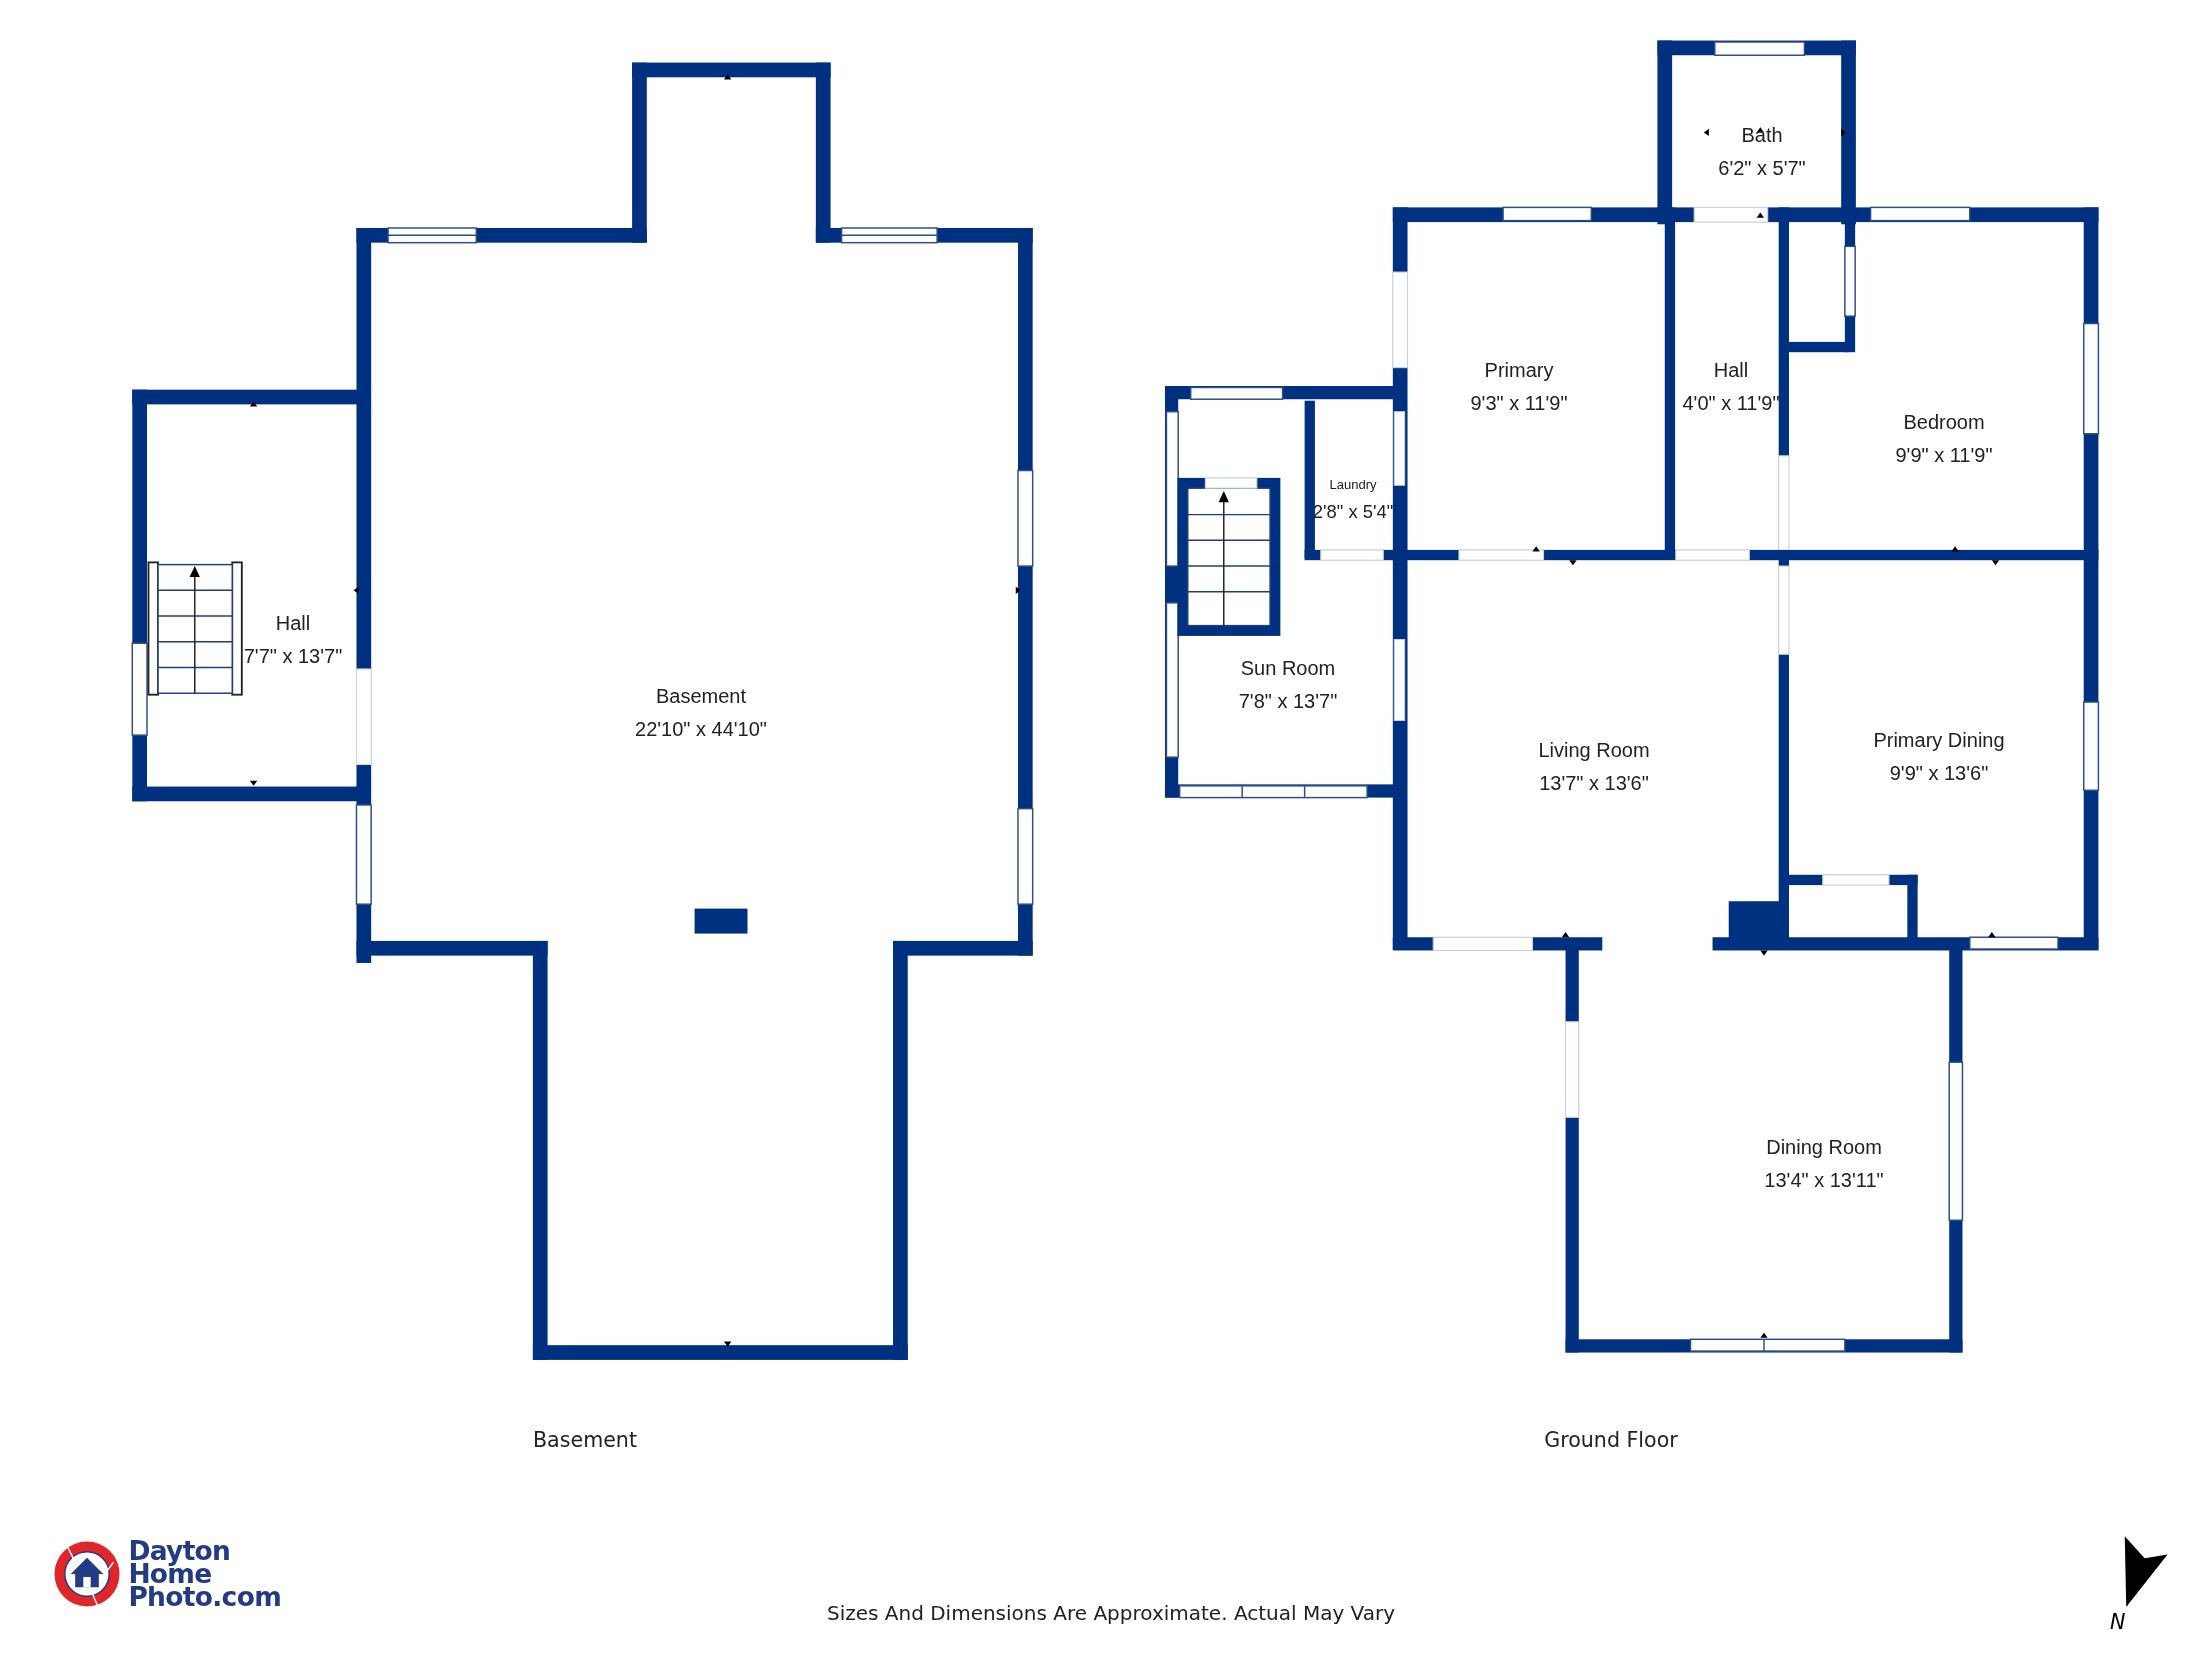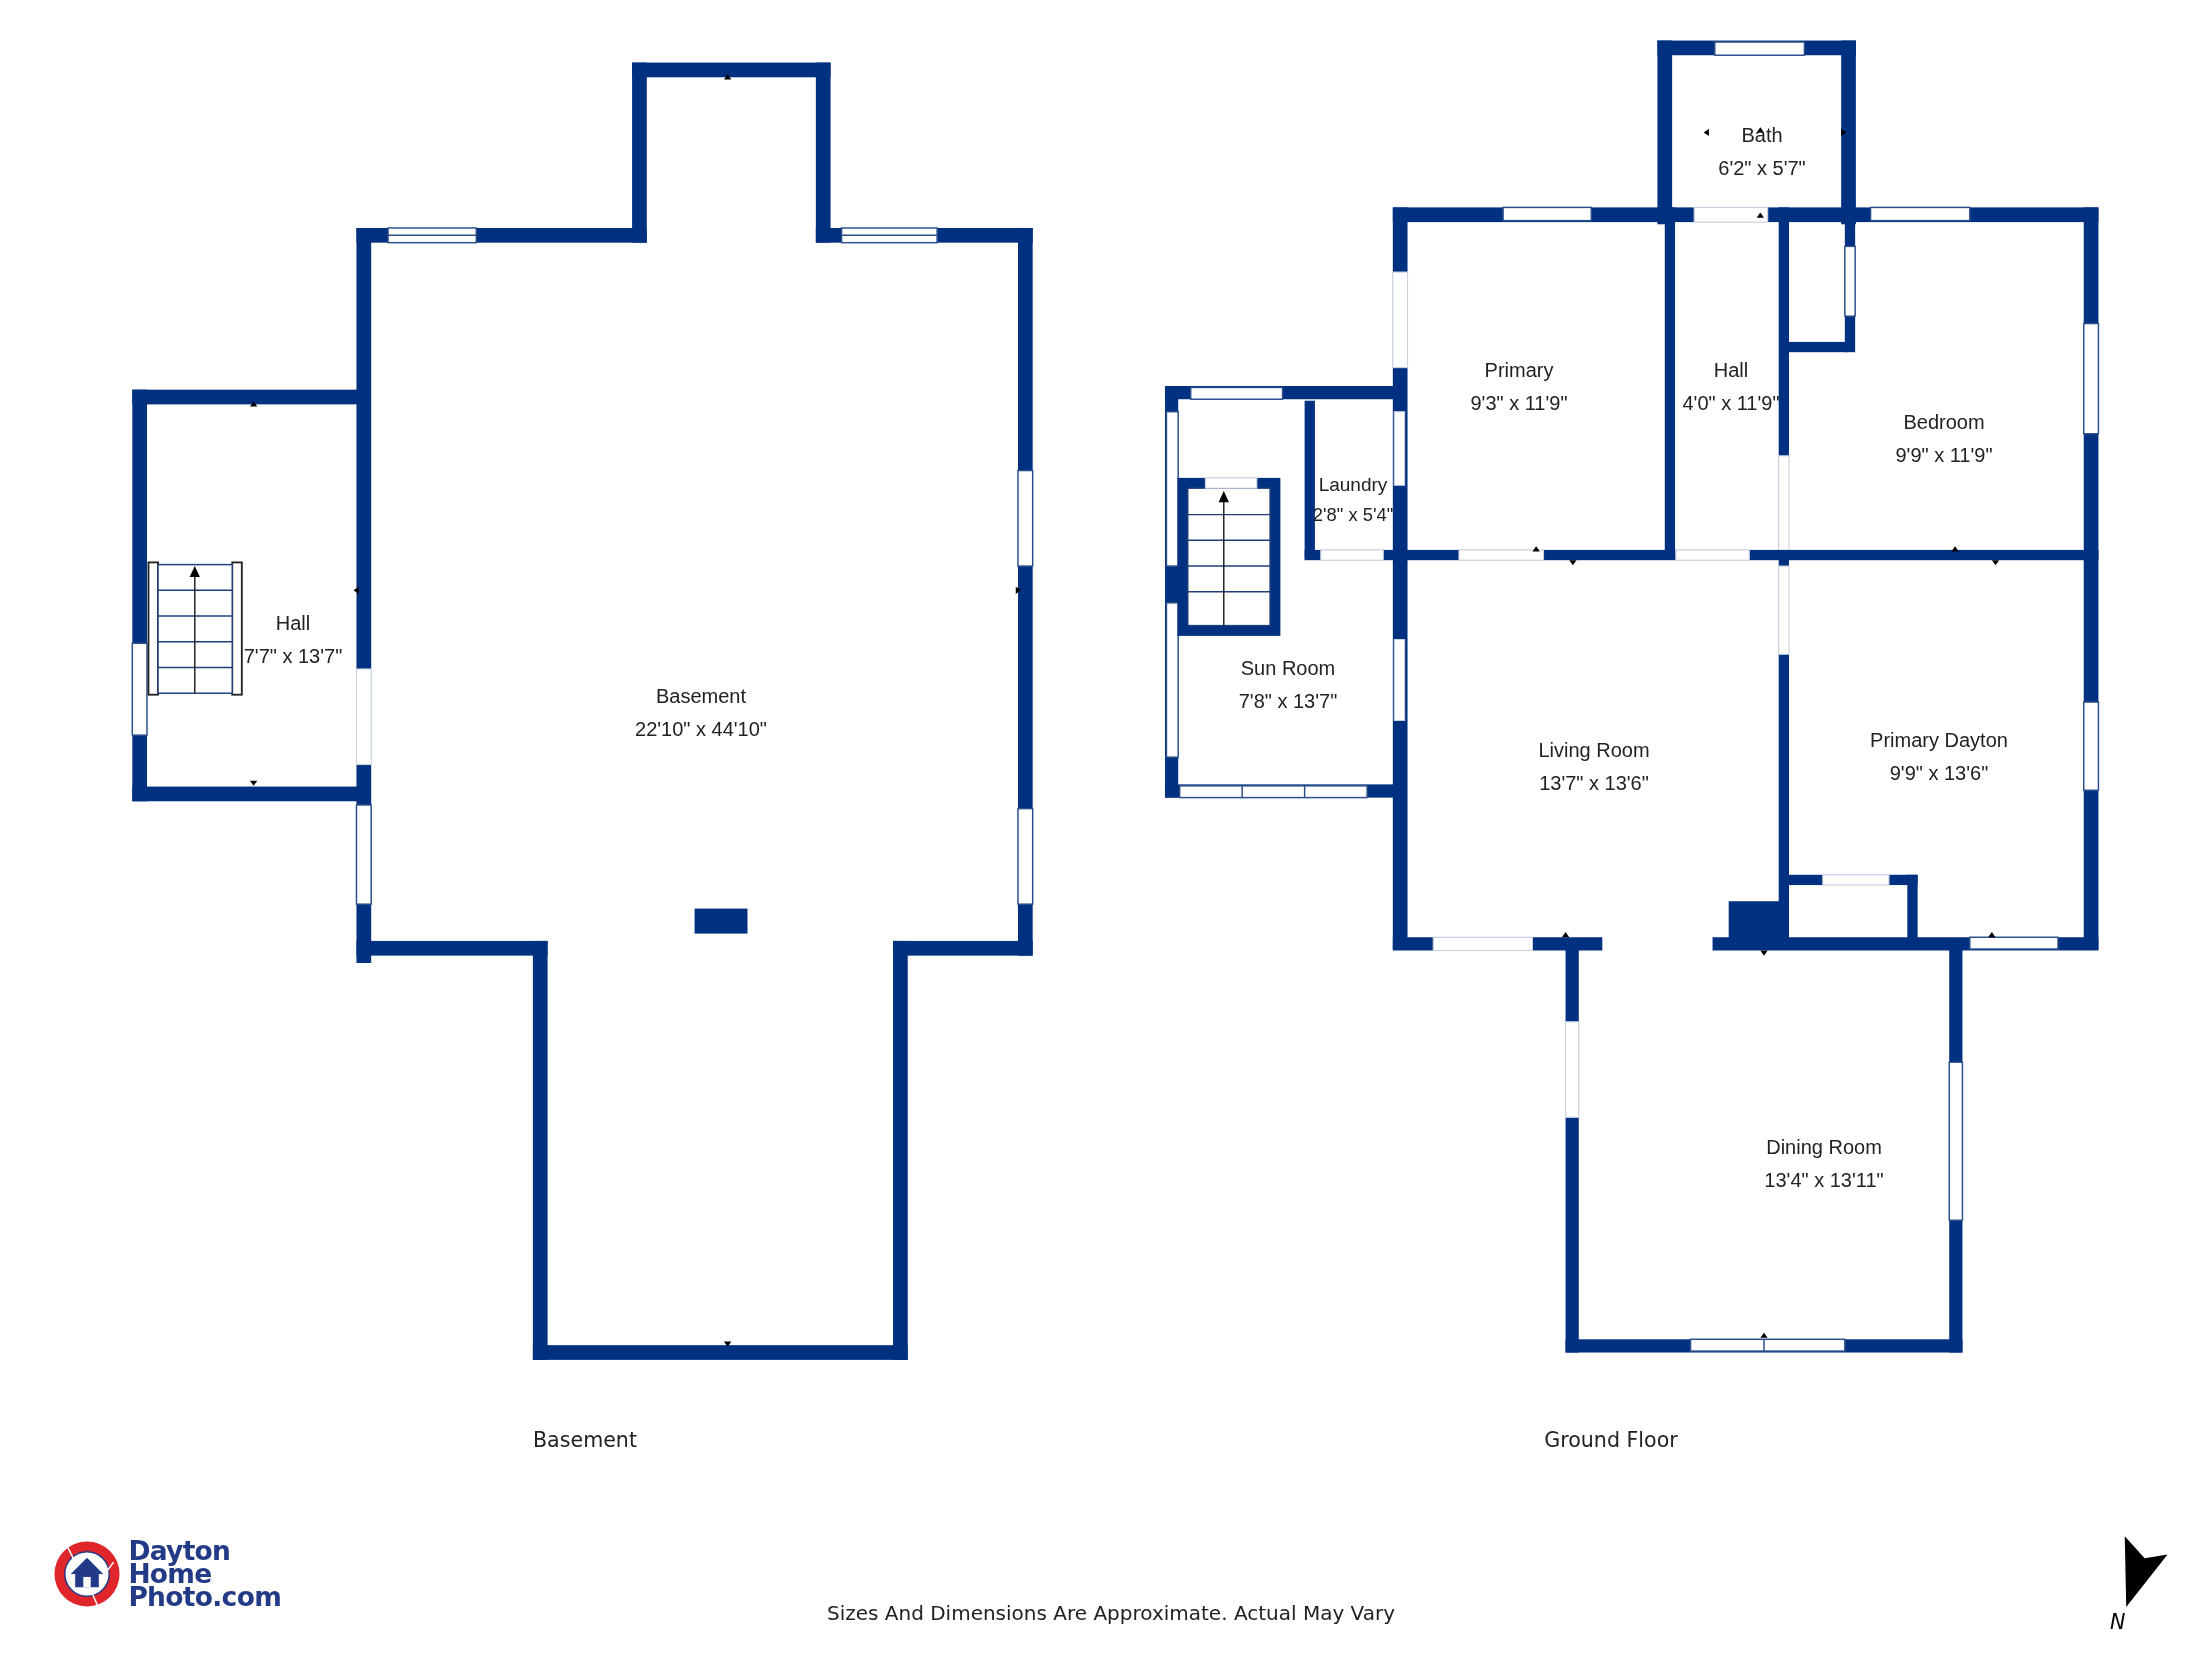--- a/index.html
+++ b/index.html
@@ -181,33 +181,33 @@
 </div>
 <div class="lbl" style="left:1731px;top:387px;">
   <span class="name">Hall</span>
   <span class="dim">4'0" x 11'9"</span>
 </div>
 <div class="lbl" style="left:1944px;top:415px;margin-top:24px;">
   <span class="name">Bedroom</span>
   <span class="dim">9'9" x 11'9"</span>
 </div>
 <div class="lbl" style="left:1353px;top:500px;">
-  <span class="name" style="font-size:19px">Laundry</span>
+  <span class="name" style="font-size:13px">Laundry</span>
   <span class="dim" style="font-size:18.4px;margin-top:11.8px">2'8" x 5'4"</span>
 </div>
 <div class="lbl" style="left:1288px;top:685px;">
   <span class="name">Sun Room</span>
   <span class="dim">7'8" x 13'7"</span>
 </div>
 <div class="lbl" style="left:1594px;top:767px;">
   <span class="name">Living Room</span>
   <span class="dim">13'7" x 13'6"</span>
 </div>
 <div class="lbl" style="left:1939px;top:757px;">
-  <span class="name">Primary Dayton</span>
+  <span class="name">Primary Dining</span>
   <span class="dim">9'9" x 13'6"</span>
 </div>
 <div class="lbl" style="left:1824px;top:1164px;">
   <span class="name">Dining Room</span>
   <span class="dim">13'4" x 13'11"</span>
 </div>
 
 <div class="floor-label" style="left:585px;top:1428px;">Basement</div>
 <div class="floor-label" style="left:1611px;top:1428px;">Ground Floor</div>
 

